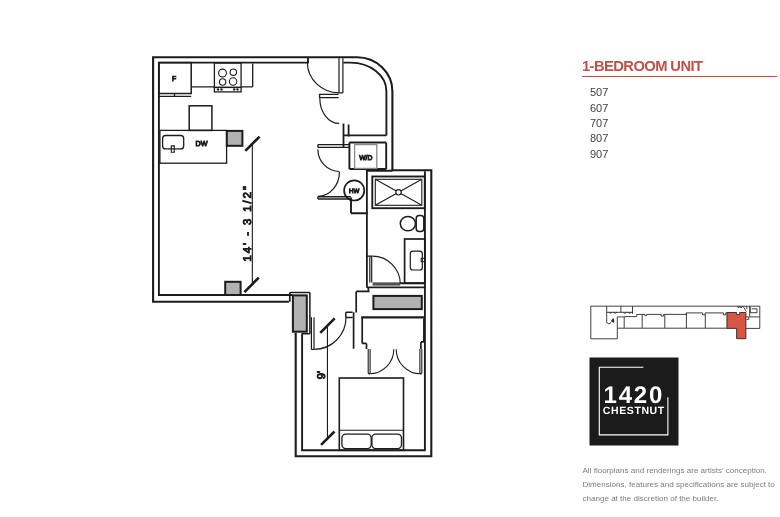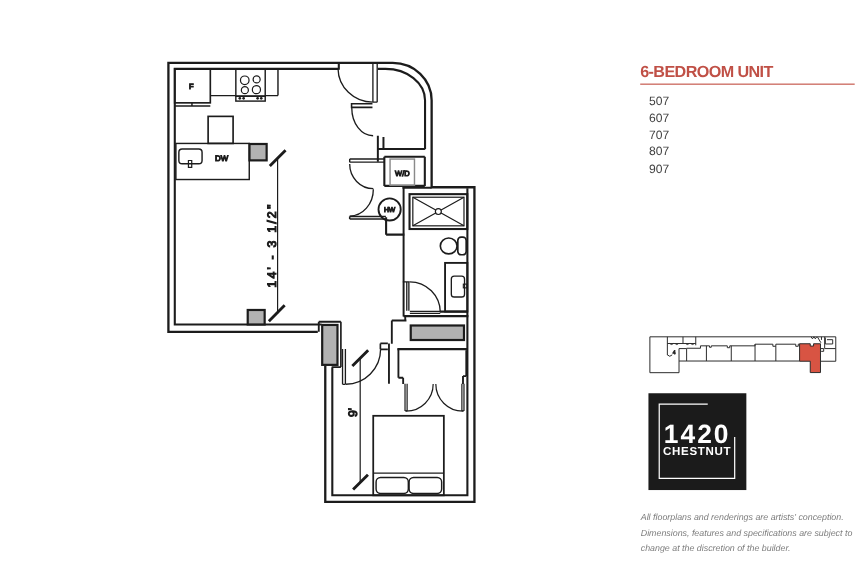--- a/index.html
+++ b/index.html
@@ -278,20 +278,20 @@
     <rect x="589.5" y="357.5" width="89" height="88" fill="#1b1b1b"></rect>
 
     <path d="M 643.4,367.3 H 599.3 V 434.9 H 667.9 V 397.3" fill="none" stroke="#ffffff" stroke-width="1.1"></path>
 
     <text x="633.8" y="403" font-size="24" font-weight="bold" text-anchor="middle" style="fill:#ffffff" letter-spacing="1.8">1420</text>
 
     <text x="633.8" y="413.6" font-size="10.5" font-weight="bold" text-anchor="middle" style="fill:#ffffff" letter-spacing="0.6">CHESTNUT</text>
   </g>
 </svg>
 
-<div class="abs" style="left:582px;top:58.9px;font-size:14.7px;line-height:14.7px;font-weight:bold;color:#c05046;letter-spacing:-0.55px;">6-BEDROOM UNIT</div>
+<div class="abs" style="left:582px;top:58.9px;font-size:14.7px;line-height:14.7px;font-weight:bold;color:#c05046;letter-spacing:-0.55px;">1-BEDROOM UNIT</div>
 
 <div class="abs" style="left:582px;top:75.6px;width:195px;height:1.2px;background:#c04c3f;"></div>
 
 <div class="abs" style="left:590px;top:85.3px;font-size:11px;line-height:15.35px;color:#3f3f3f;">507<br>607<br>707<br>807<br>907</div>
 
-<div class="abs" style="left:582.5px;top:463.9px;font-size:8.05px;font-style:italic;color:#7d7d7d;line-height:14.25px;">All floorplans and renderings are artists' conception.<br>Dimensions, features and specifications are subject to<br>change at the discretion of the builder.</div>
+<div class="abs" style="left:582.5px;top:463.9px;font-size:8.05px;color:#7d7d7d;line-height:14.25px;">All floorplans and renderings are artists' conception.<br>Dimensions, features and specifications are subject to<br>change at the discretion of the builder.</div>
 </div>
 
 </body></html>

